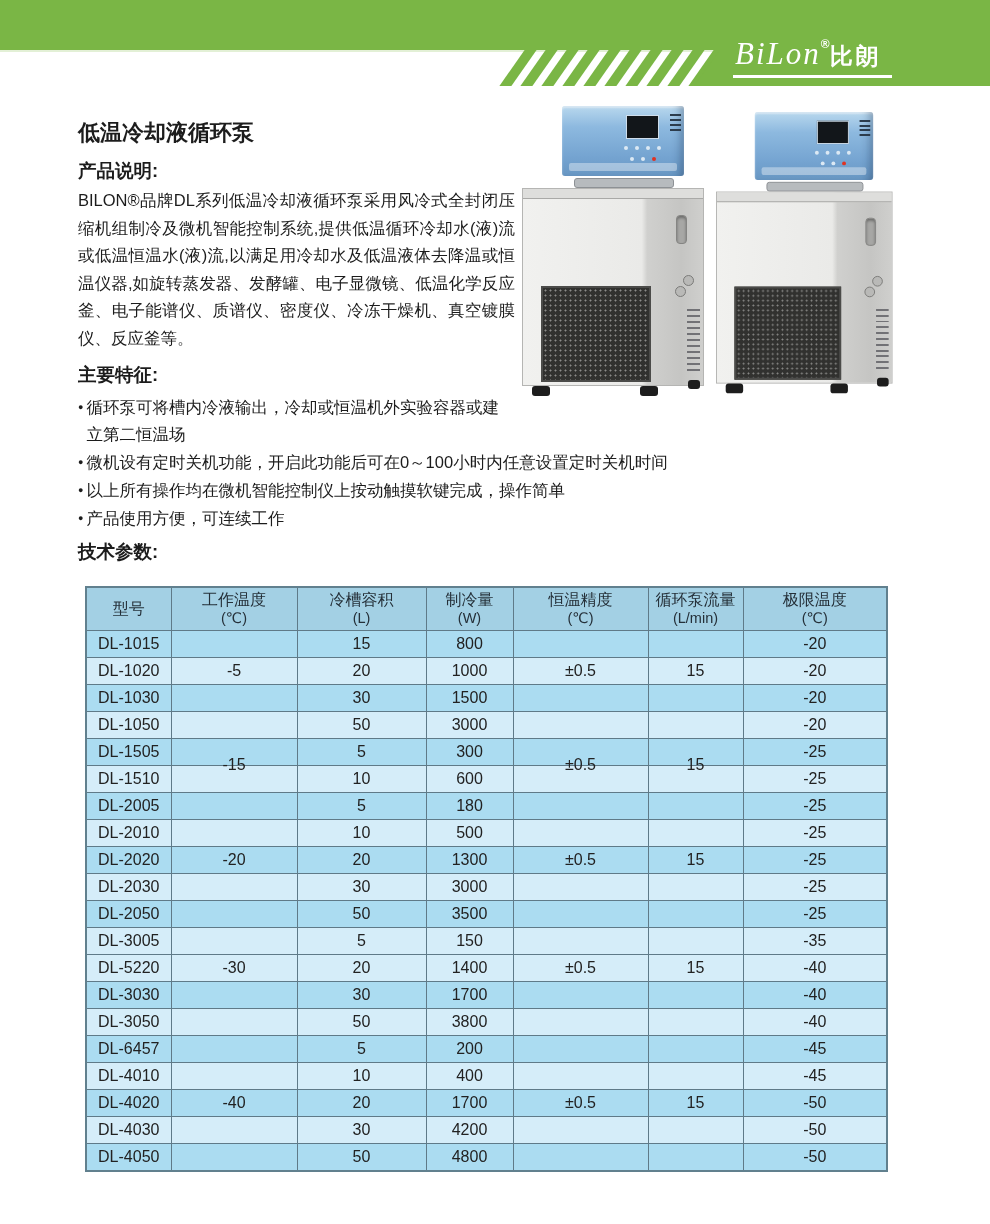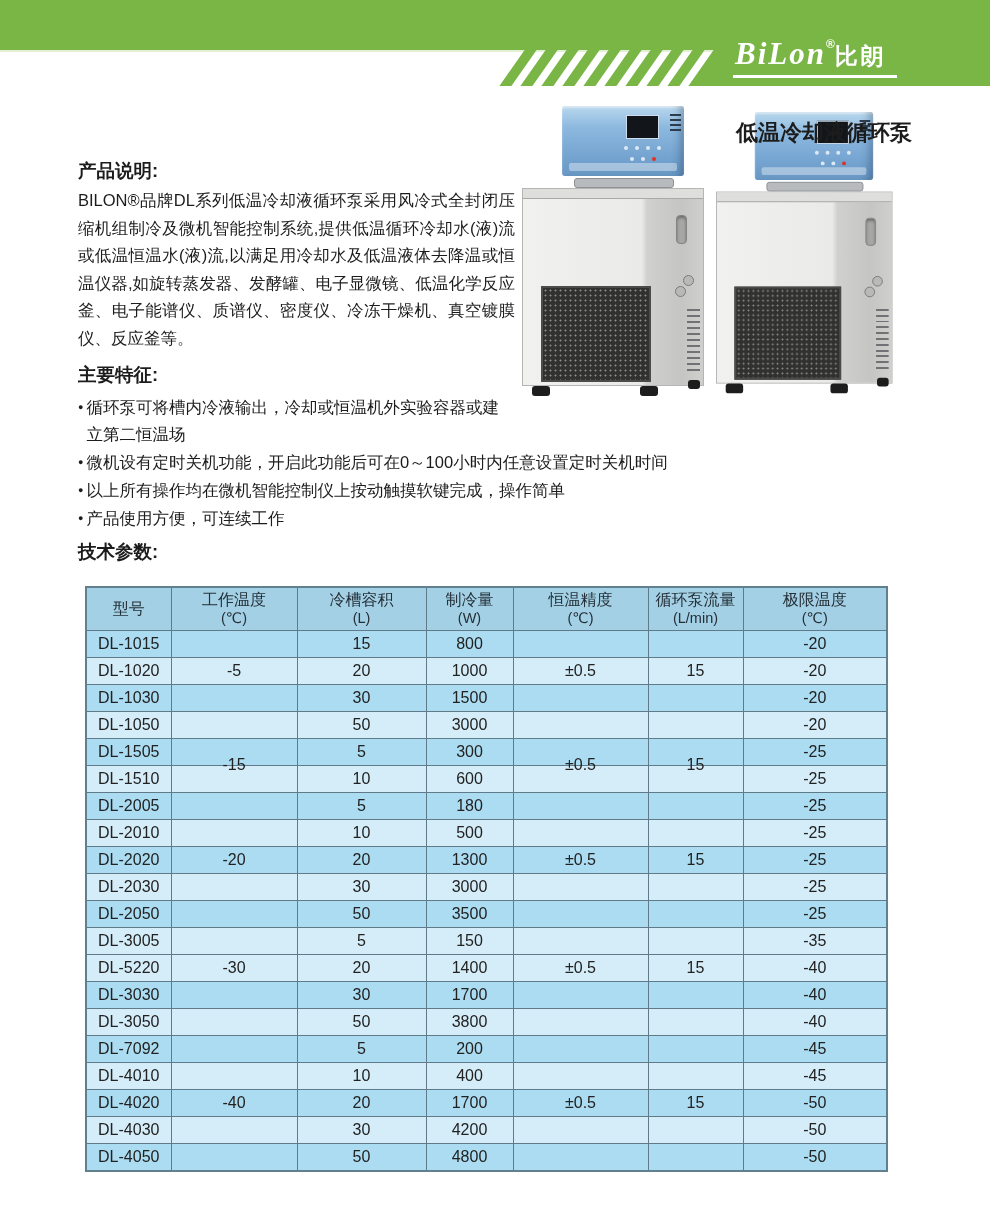--- a/index.html
+++ b/index.html
@@ -8,27 +8,27 @@
 
   
   .band{position:absolute;left:0;top:0;width:990px;height:50px;background:var(--green);border-bottom:2px solid #e3f0d6;}
   .stripes{position:absolute;left:512px;top:50px;height:36px;display:flex;gap:9px;}
   .stripes i{display:block;width:12px;height:36px;background:var(--green);transform:skewX(-35deg);}
   .stripes i:last-child{width:21px;}
   .logo-block{position:absolute;left:694px;top:50px;width:296px;height:36px;background:var(--green);
     clip-path:polygon(26px 0,100% 0,100% 100%,0 100%);}
   .logo{position:absolute;left:733px;top:36px;color:#fff;white-space:nowrap;
     border-bottom:3px solid #fff;padding:0 10px 3px 2px;}
-  .logo .script{font-family:"Liberation Serif","DejaVu Serif",serif;font-style:italic;font-weight:bold;font-size:31px;letter-spacing:2px;}
+  .logo .script{font-family:"Liberation Serif","DejaVu Serif",serif;font-style:italic;font-weight:normal;font-size:31px;letter-spacing:2px;}
   .logo sup{font-size:12px;position:relative;top:-10px;font-weight:bold;}
   .logo b{font-size:23px;font-weight:bold;letter-spacing:3px;}
 
   
   .content{position:absolute;left:78px;top:118px;width:834px;color:#1c1c1c;}
-  h1{margin:0;font-size:22px;line-height:30px;font-weight:bold;text-align:right;}
+  h1{margin:0;font-size:22px;line-height:30px;font-weight:bold;}
   h2{margin:10px 0 0 0;font-size:18.5px;line-height:26px;font-weight:bold;}
   .desc{margin:3px 0 0 0;width:437px;font-size:16.5px;line-height:27.5px;text-align:justify;}
   .features{list-style:none;margin:6px 0 0 0;padding:0;}
   .features li{display:flex;gap:3px;font-size:16.5px;line-height:27px;margin-bottom:1px;}
   .features li.narrow{width:436px;}
   .features .dot{font-size:9px;line-height:27px;flex:0 0 auto;}
   .specs-heading{margin-top:7px;}
 
   
   .machine{position:absolute;width:182px;height:290px;}
@@ -329,21 +329,21 @@
           <tr class="light">
             <td class="model">DL-3050</td>
             <td class="nt"></td>
             <td>50</td>
             <td>3800</td>
             <td class="nt"></td>
             <td class="nt"></td>
             <td>-40</td>
           </tr>
           <tr class="dark">
-            <td class="model">DL-7092</td>
+            <td class="model">DL-6457</td>
             <td class="nb"></td>
             <td>5</td>
             <td>200</td>
             <td class="nb"></td>
             <td class="nb"></td>
             <td>-45</td>
           </tr>
           <tr class="light">
             <td class="model">DL-4010</td>
             <td class="nt nb"></td>

